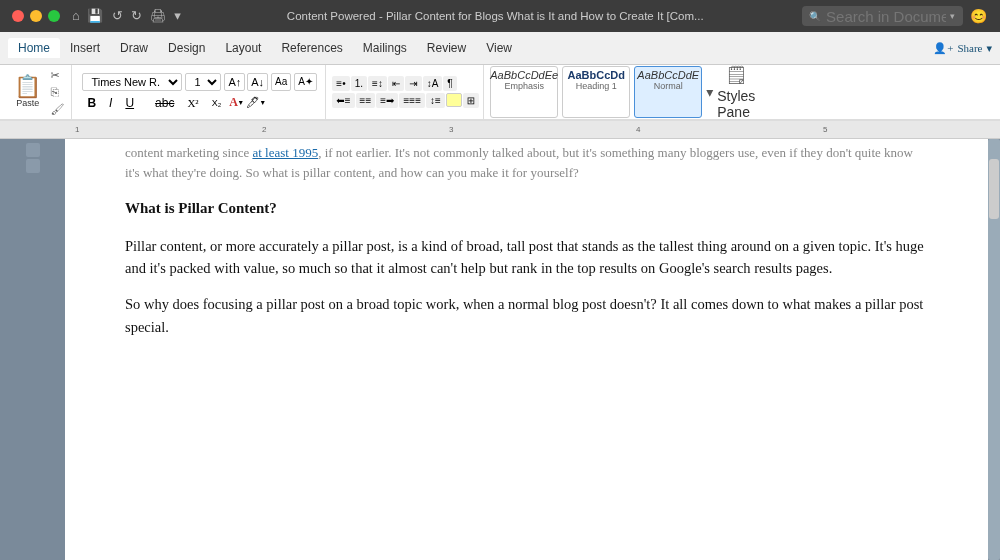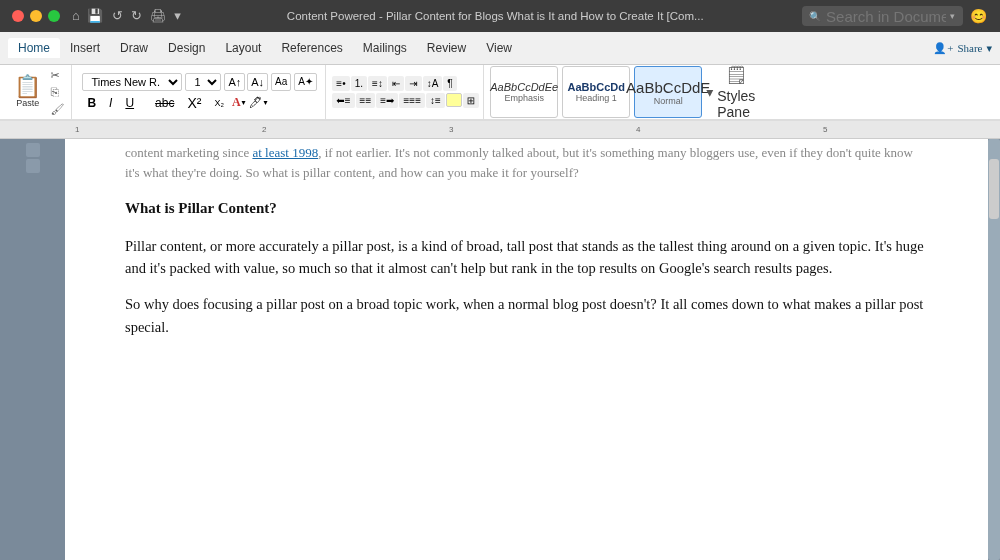--- a/index.html
+++ b/index.html
@@ -287,21 +287,21 @@
       border-radius: 3px;
       padding: 2px 6px;
       font-size: 11px;
       font-family: -apple-system, sans-serif;
       cursor: pointer;
       height: 52px;
       width: 68px;
       display: flex;
       flex-direction: column;
       align-items: center;
-      justify-content: center;
+      justify-content: flex-start;
       background: white;
     }
 
     .style-card.selected {
       background: #ddeeff;
       border-color: #4a90d9;
     }
 
     .style-card-label {
       font-size: 9px;
@@ -523,21 +523,21 @@
           <button class="btn-small">A↓</button>
         </div>
         <button class="btn-small" style="font-size:10px;">Aa</button>
         <button class="btn-small" style="font-size:10px;">A✦</button>
       </div>
       <div class="font-row">
         <button class="format-btn bold">B</button>
         <button class="format-btn italic">I</button>
         <button class="format-btn underline">U</button>
         <button class="format-btn" style="text-decoration:line-through;margin-left:8px;">abc</button>
-        <button class="format-btn" style="font-size:14px;">X²</button>
+        <button class="format-btn" style="font-size:11px;font-family:Liberation Serif, serif;">X²</button>
         <button class="format-btn" style="font-size:9px;">X₂</button>
         <span class="color-btn">
           <span style="font-size:12px;font-weight:bold;color:#cc3333;">A</span>
           <span style="font-size:8px;">▾</span>
         </span>
         <span class="color-btn">
           <span style="font-size:11px;">🖊</span>
           <span style="font-size:8px;">▾</span>
         </span>
       </div>
@@ -570,21 +570,21 @@
   <div class="styles-panel">
     <div class="style-card">
       <span style="font-size:11px;font-style:italic;color:#333;">AaBbCcDdEe</span>
       <span class="style-card-label">Emphasis</span>
     </div>
     <div class="style-card">
       <span style="font-size:11px;font-weight:bold;color:#1a3a6a;">AaBbCcDd</span>
       <span class="style-card-label">Heading 1</span>
     </div>
     <div class="style-card selected">
-      <span style="font-size:15px;color:#333;">AaBbCcDdE</span>
+      <span style="font-size:11px;color:#333;font-style:italic;">AaBbCcDdE</span>
       <span class="style-card-label">Normal</span>
     </div>
     <span class="expand-btn">▾</span>
     <div class="styles-pane-btn">
       <span class="styles-icon">🗒</span>
       <span style="font-size:14px;font-family:sans-serif;">Styles<br>Pane</span>
     </div>
   </div>
 </div>
 
@@ -600,21 +600,21 @@
 
 <div class="doc-container">
   <div class="margin-bar">
     <div class="margin-icon"></div>
     <div class="margin-icon"></div>
   </div>
 
   <div class="doc-page">
     <div class="doc-text">
       <p class="cut-text">
-        <span>content marketing since </span><a href="#">at least 1998</a><span>, if not earlier.  It's not commonly talked about, but it's something many bloggers use, even if they don't quite know it's what they're doing.  So what is pillar content, and how can you make it for yourself?</span>
+        <span>content marketing since </span><a href="#">at least 1995</a><span>, if not earlier.  It's not commonly talked about, but it's something many bloggers use, even if they don't quite know it's what they're doing.  So what is pillar content, and how can you make it for yourself?</span>
       </p>
       <p class="heading">What is Pillar Content?</p>
       <p>Pillar content, or more accurately a pillar post, is a kind of broad, tall post that stands as the tallest thing around on a given topic.  It's huge and it's packed with value, so much so that it almost can't help but rank in the top results on Google's search results pages.</p>
       <p>So why does focusing a pillar post on a broad topic work, when a normal blog post doesn't?  It all comes down to what makes a pillar post special.</p>
     </div>
   </div>
 
   <div class="scrollbar">
     <div class="scrollbar-thumb"></div>
   </div>

